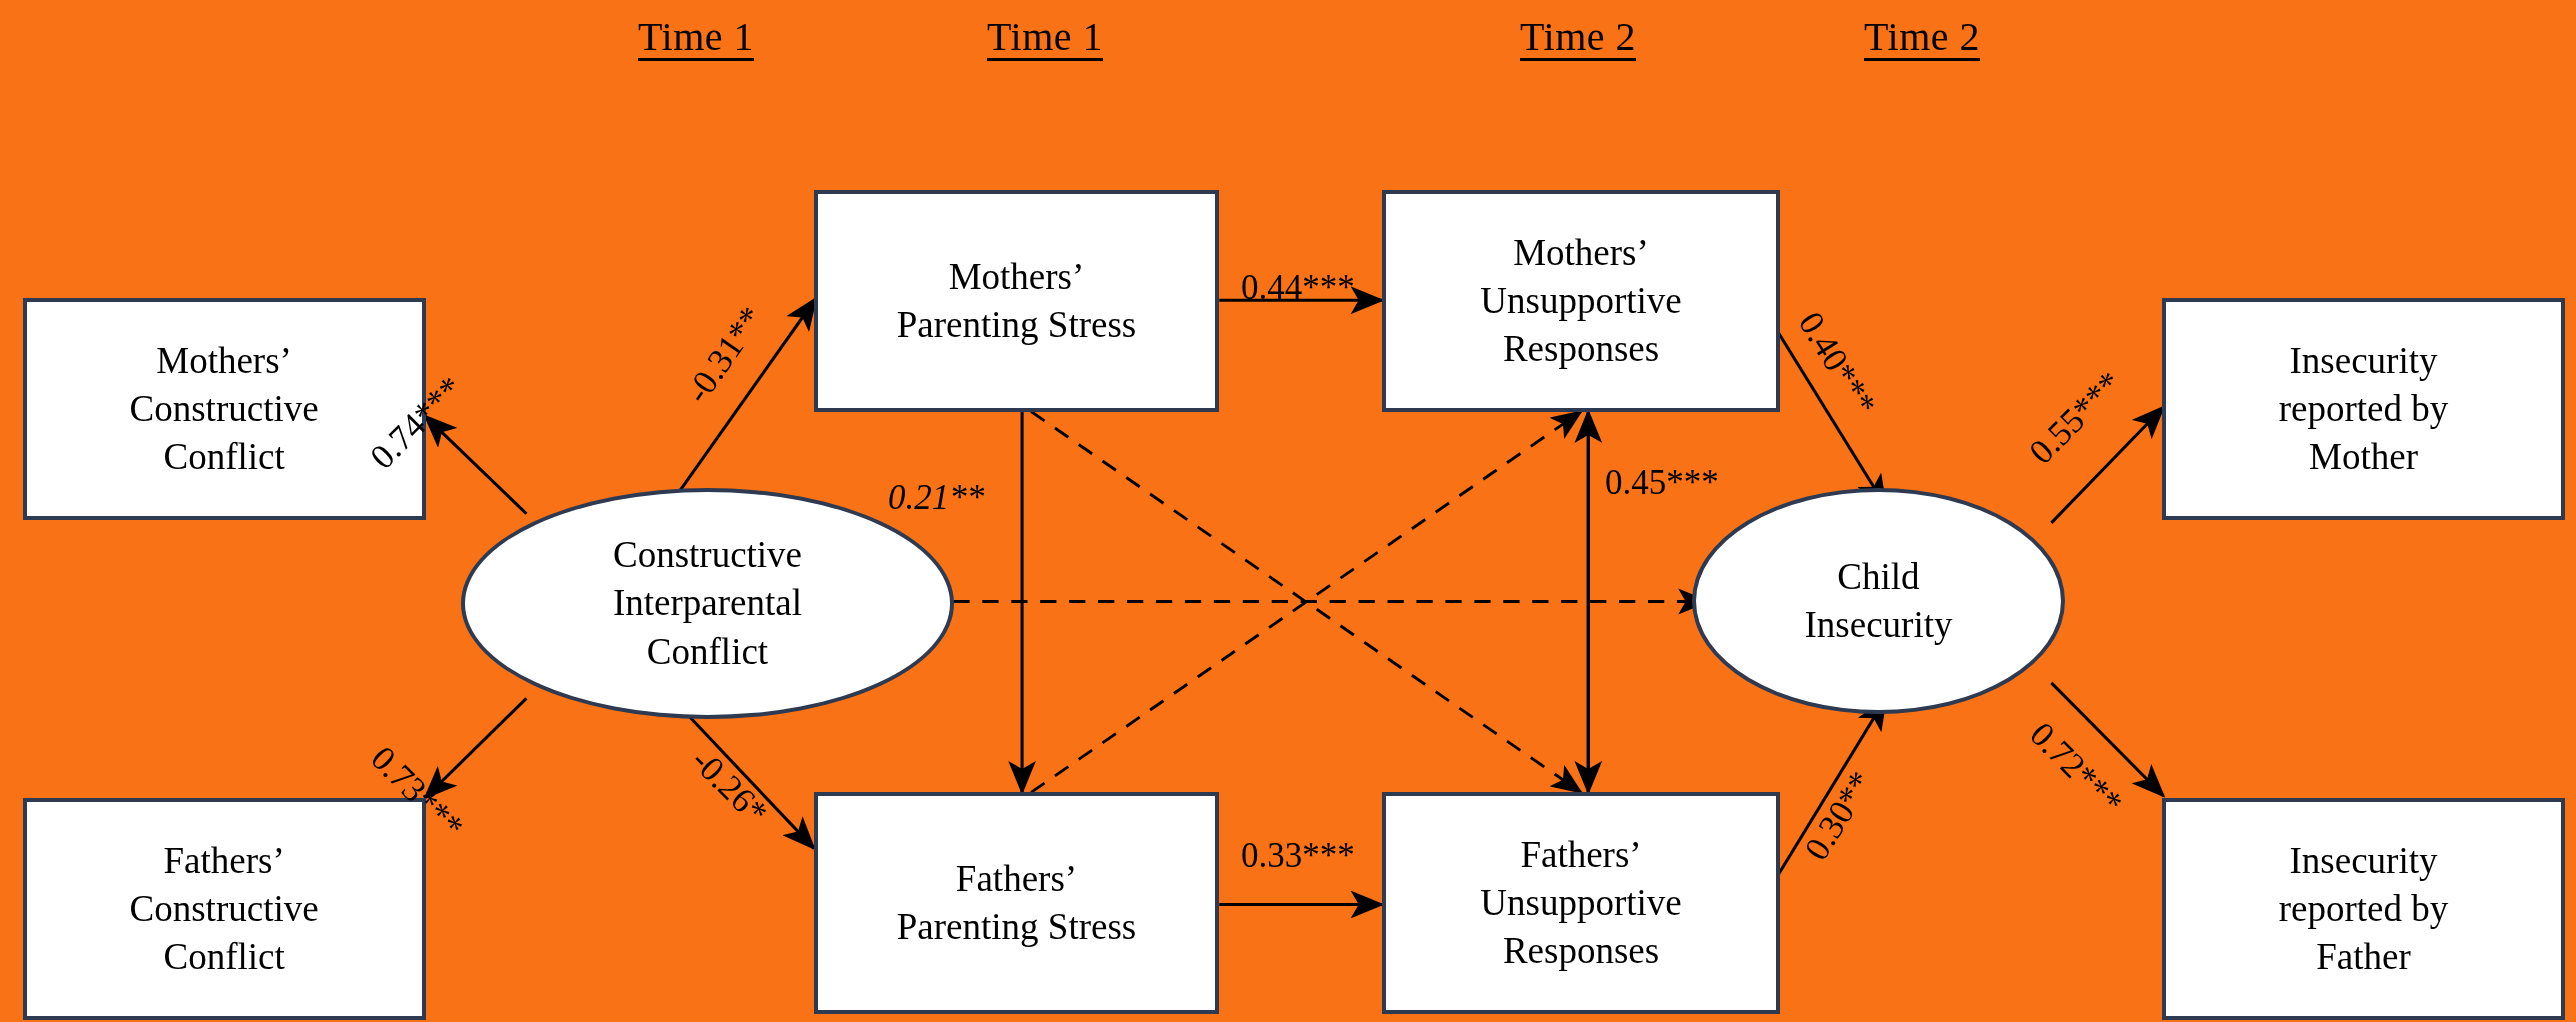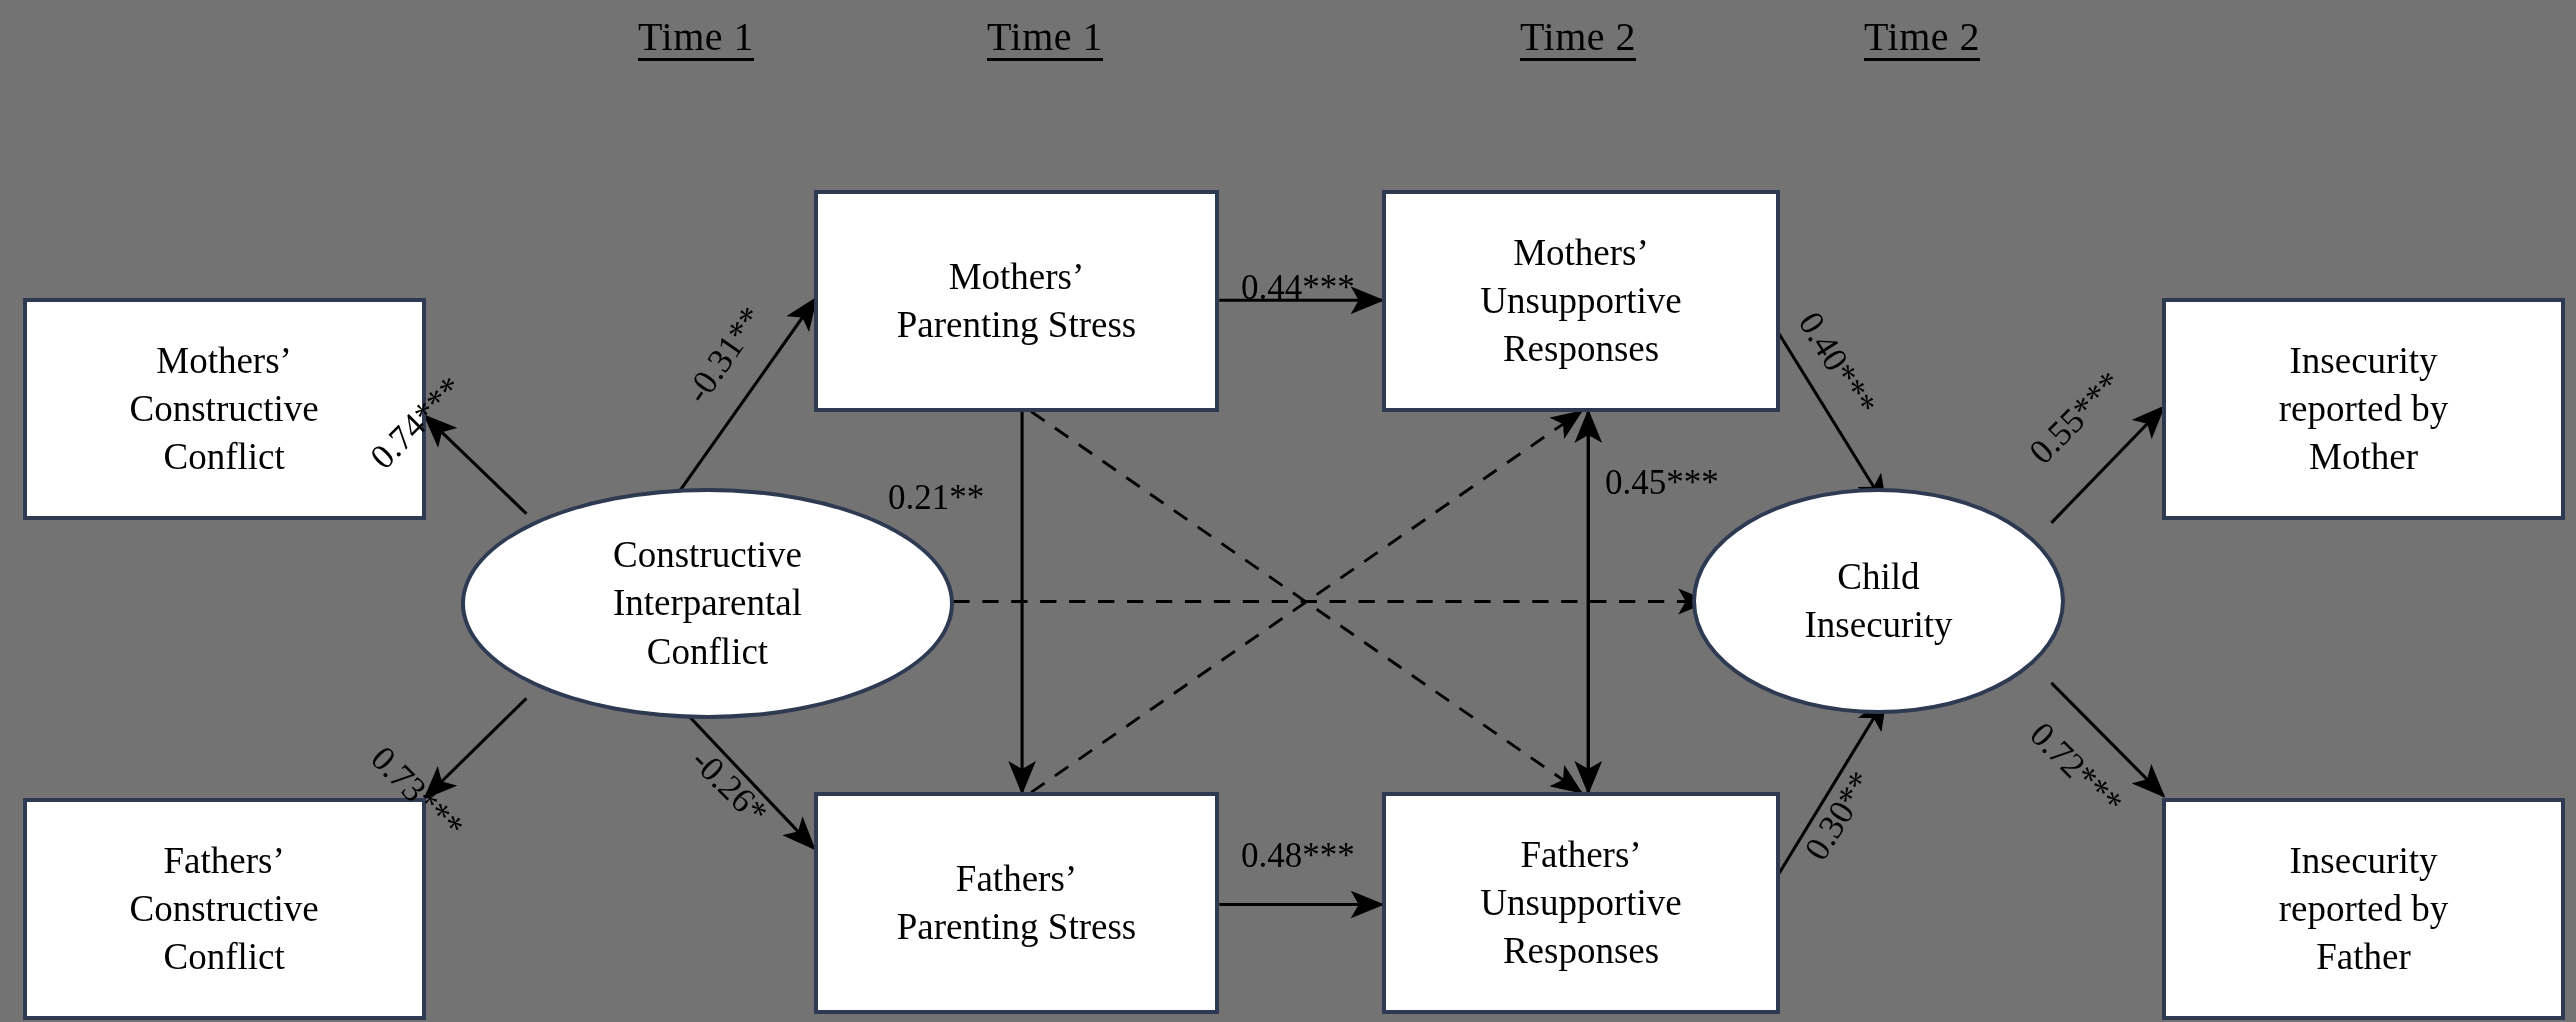--- a/index.html
+++ b/index.html
@@ -8,21 +8,21 @@
     padding: 0;
     background: #ffffff;
   }
   body {
     font-family: "Liberation Serif", "DejaVu Serif", serif;
   }
   #canvas {
     position: relative;
     width: 2576px;
     height: 1023px;
-    background: #737373;
+    background: #f97316;
     overflow: hidden;
   }
   svg#wires {
     position: absolute;
     left: 0;
     top: 0;
     width: 2576px;
     height: 1023px;
     pointer-events: none;
   }
@@ -175,23 +175,23 @@
   <div class="coef" style="left:360px; top:403px; transform: rotate(-45deg);">0.74***</div>
 
   <div class="coef" style="left:360px; top:773px; transform: rotate(45deg);">0.73***</div>
 
   <div class="coef" style="left:671px; top:335px; transform: rotate(-55deg);">-0.31**</div>
 
   <div class="coef" style="left:684px; top:767px; transform: rotate(45deg);">-0.26*</div>
 
   <div class="coef" style="left:1241px; top:231px;margin-top:37px;">0.44***</div>
 
-  <div class="coef" style="left:1241px; top:836px;">0.48***</div>
-
-  <div class="coef" style="left:888px; top:478px;">0.21**</div>
+  <div class="coef" style="left:1241px; top:836px;">0.33***</div>
+
+  <div class="coef" style="left:888px; top:478px;font-style:italic;">0.21**</div>
 
   <div class="coef" style="left:1605px; top:463px;">0.45***</div>
 
   <div class="coef" style="left:1780px; top:344px; transform: rotate(58deg);">0.40***</div>
 
   <div class="coef" style="left:1791px; top:796px; transform: rotate(-58deg);">0.30**</div>
 
   <div class="coef" style="left:2019px; top:398px; transform: rotate(-45deg);">0.55***</div>
 
   <div class="coef" style="left:2019px; top:749px; transform: rotate(45deg);">0.72***</div>

